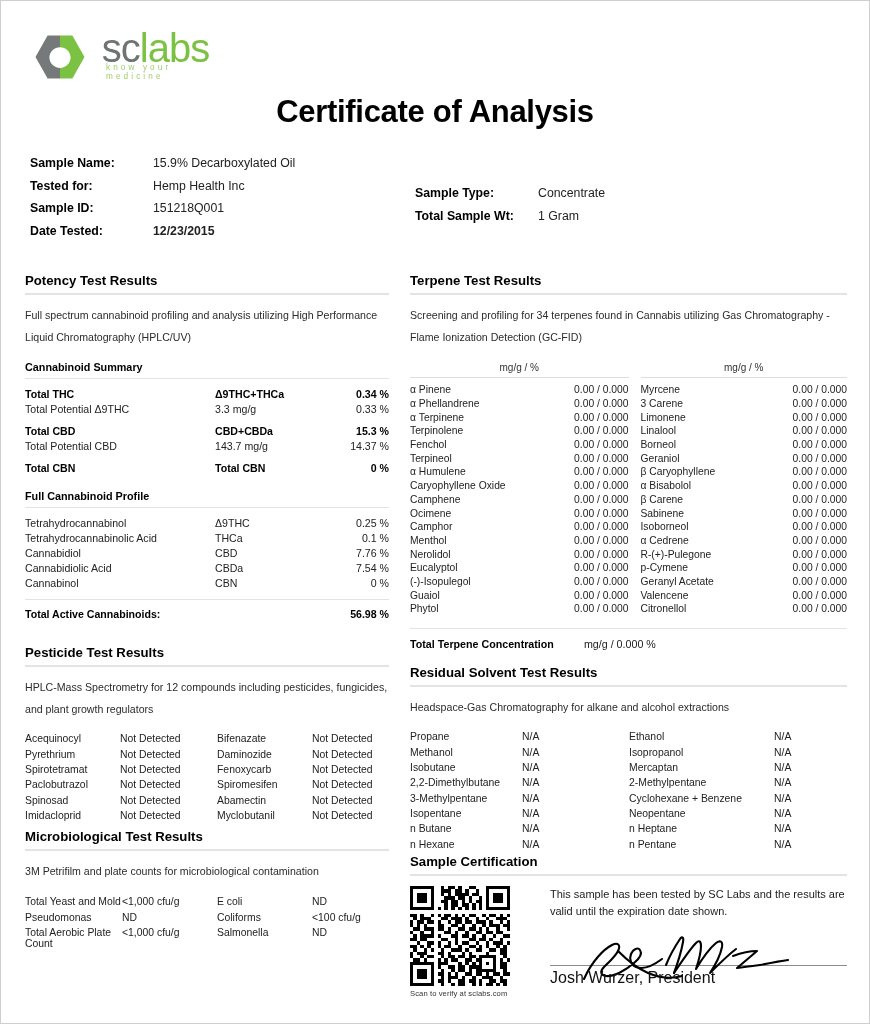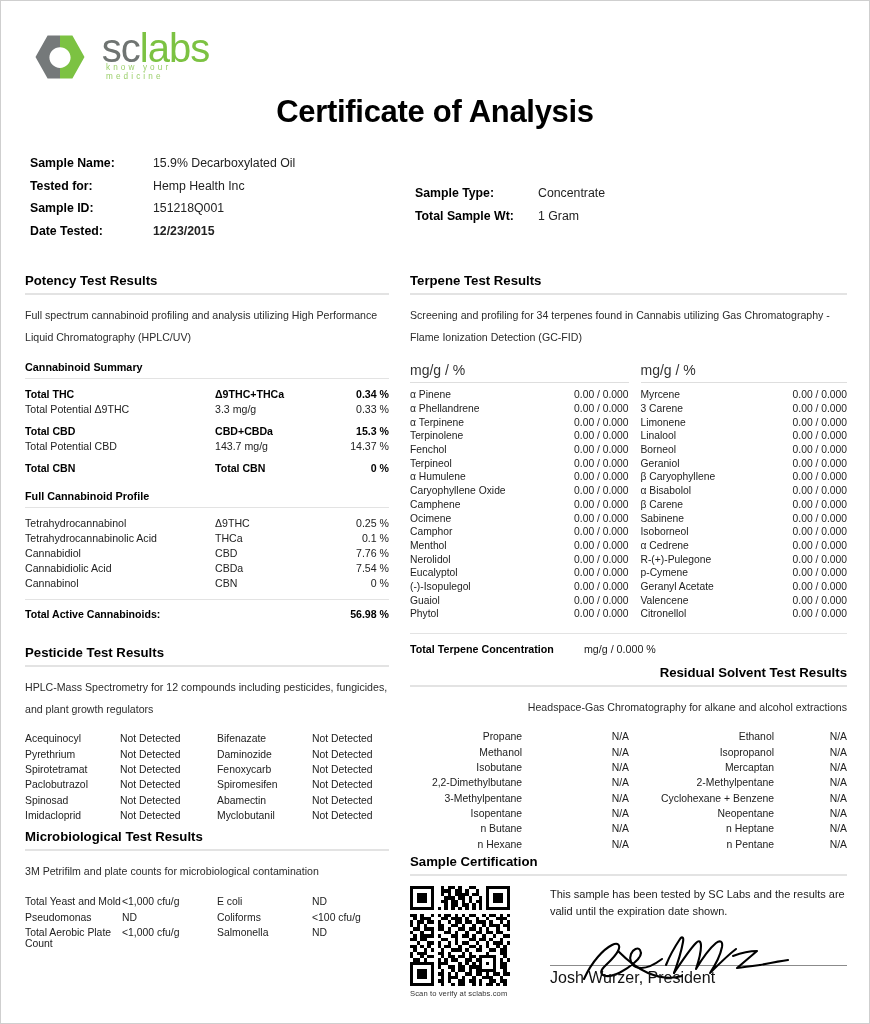--- a/index.html
+++ b/index.html
@@ -69,21 +69,21 @@
   .ptable td.c2 { width:112px; }
   .ptable td.c3 { text-align:right; width:62px; }
   .ptable tr.b td { font-weight:bold; color:#000; }
   .ptable tr.gap td { height:7px; padding:0; }
   .terp-wrap { display:flex; gap:0px; }
   .terp-col { width:50%; }
   .terp-col.second { padding-left:12px; border-left:none; }
   .terp-table { width:100%; border-collapse:collapse; font-size:10.3px; }
   .terp-table td { padding:1.35px 0; color:#222; }
   .terp-table td.val { text-align:right; width:82px; }
-  .terp-units { text-align:left; padding-right:0; font-size:14px; color:#333; padding-bottom:4px;}
+  .terp-units { text-align:center; padding-right:0; font-size:10px; color:#333; padding-bottom:4px;}
   .terp-rule { height:1px; background:#dedede; margin-bottom:5px; }
 
   .total-terp {
     display:flex; align-items:baseline; gap:10px;
     font-size:10.7px; margin-top:9px;
   }
   .total-terp .lbl { font-weight:bold; color:#000; }
   .total-terp .val { color:#222;margin-left:20px; }
 
   
@@ -492,21 +492,21 @@
       </div>
     </div>
 
     <div class="thin-rule" style="margin-top:12px;"></div>
     <div class="total-terp">
       <span class="lbl">Total Terpene Concentration</span>
       <span class="val">mg/g / 0.000 %</span>
     </div>
   </div>
 
-  <div class="col col-right" style="top:664px;text-align:right;">
+  <div class="col col-right" style="top:664px;">
     <div class="sec-title">Residual Solvent Test Results</div>
     <div class="sec-rule"></div>
     <div class="sec-desc" style="margin-top:6px;">Headspace-Gas Chromatography for alkane and alcohol extractions</div>
 
     <table class="gtable" style="margin-top:11px;">
       <colgroup>
           <col style="width:112px">
           <col style="width:107px">
           <col style="width:145px">
           <col>

